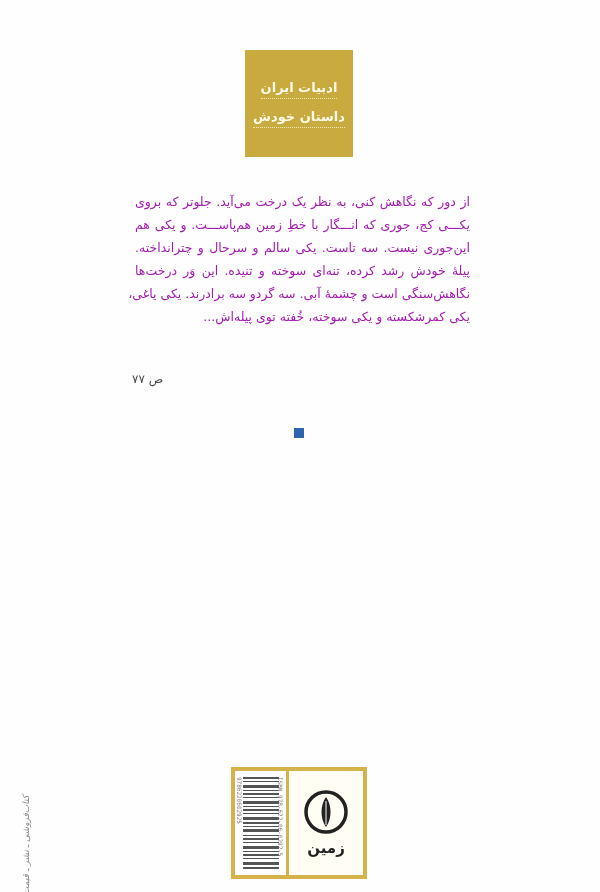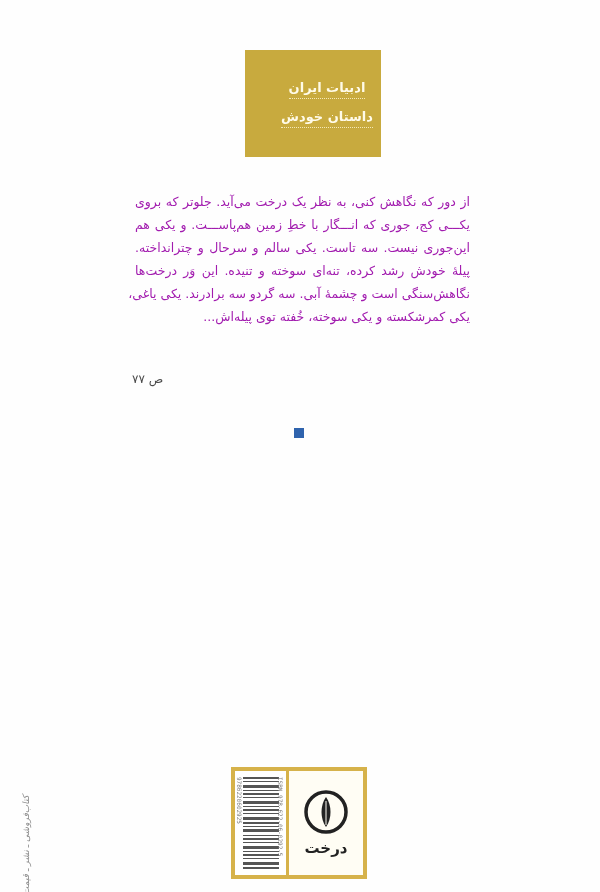--- a/index.html
+++ b/index.html
@@ -26,21 +26,20 @@
       left: 245px;
       top: 50px;
       width: 108px;
       height: 107px;
       background: #c8aa3e;
       display: flex;
       flex-direction: column;
       justify-content: center;
       align-items: center;
       gap: 10px;
-      padding-left: 28px;
     }
     .series-line {
       direction: rtl;
       color: #fffbe8;
       font-size: 13px;
       font-weight: bold;
       letter-spacing: 0;
       padding-bottom: 3px;
       border-bottom: 1.5px dotted #f4e9b8;
       white-space: nowrap;
@@ -214,19 +213,19 @@
         <span style="height:2px;width:100%"></span>
       </div>
       <span class="isbn-text">ISBN 978-622-06-0292-5</span>
     </div>
     <div class="logo-panel">
       <svg width="46" height="46" viewBox="0 0 46 46">
         <circle cx="23" cy="23" r="20" fill="none" stroke="#222" stroke-width="3.5"></circle>
         <path d="M23 8 C29 16 29 30 23 38 C17 30 17 16 23 8 Z" fill="#222"></path>
         <line x1="23" y1="12" x2="23" y2="36" stroke="#fffdf4" stroke-width="1"></line>
       </svg>
-      <div class="logo-name">درخت</div>
+      <div class="logo-name">زمین</div>
     </div>
   </div>
 
   <div class="margin-note">کتاب‌فروشی ـ نشر ـ قیمت</div>
 
 </div>
 
 </body></html>

